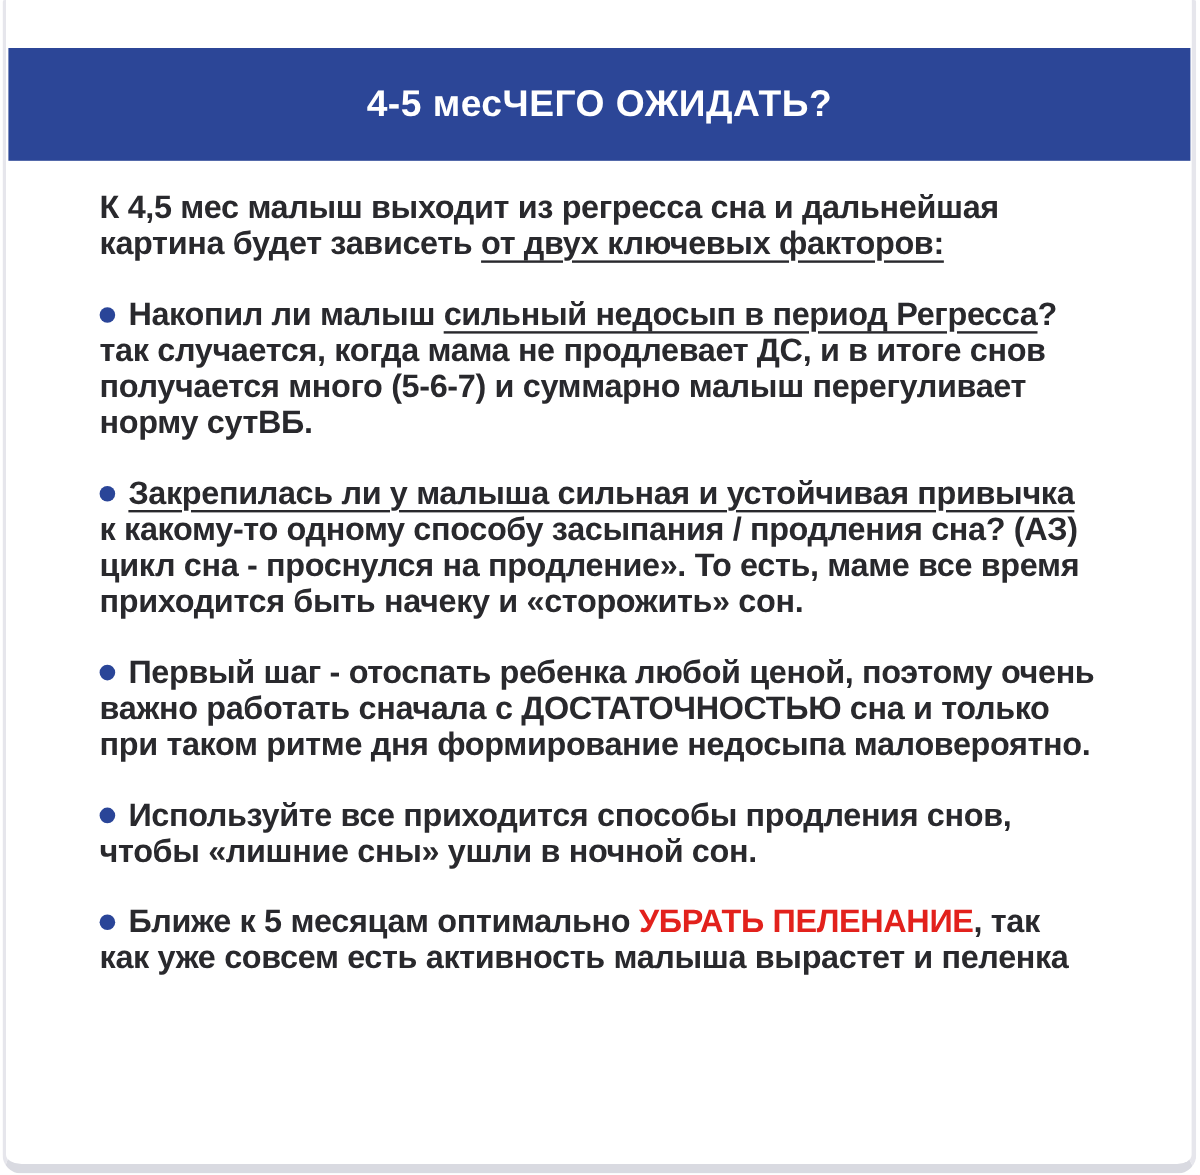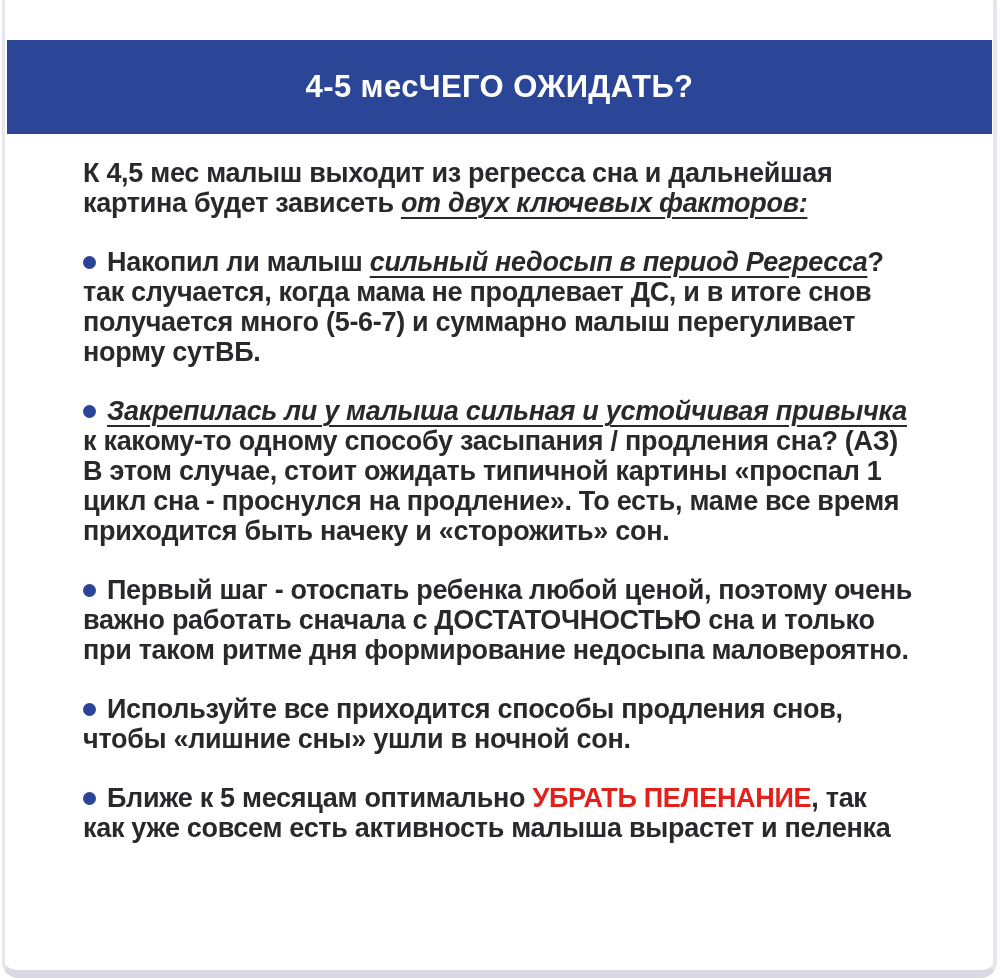--- a/index.html
+++ b/index.html
@@ -64,21 +64,20 @@
     width: 13px; height: 13px;
     border-radius: 50%;
     background: var(--bullet_dot);
     margin-right: 11px;
     transform: translateY(-2px);
   }
   .seg.u {
     text-decoration: underline;
     text-decoration-thickness: 2px;
     text-underline-offset: 5px;
-    font-style: italic;
   }
   .seg.red { color: var(--red_accent); }
 </style>
 </head>
 <body>
 
 <div class="photo-frame"></div>
 
 <div class="banner">
   <div class="banner-title">
@@ -94,21 +93,20 @@
     </div>
     <div class="block">
       <div class="line"><span class="dot"></span><span class="seg">Накопил ли малыш </span><span class="seg u">сильный недосып в период Регресса</span><span class="seg">?</span></div>
       <div class="line"><span class="seg">так случается, когда мама не продлевает ДС, и в итоге снов</span></div>
       <div class="line"><span class="seg">получается много (5-6-7) и суммарно малыш перегуливает</span></div>
       <div class="line"><span class="seg">норму сутВБ.</span></div>
     </div>
     <div class="block">
       <div class="line"><span class="dot"></span><span class="seg u">Закрепилась ли у малыша сильная и устойчивая привычка</span></div>
       <div class="line"><span class="seg">к какому-то одному способу засыпания / продления сна? (АЗ)</span></div>
-      <div class="line"><span class="seg">В этом случае, стоит ожидать типичной картины «проспал 1</span></div>
       <div class="line"><span class="seg">цикл сна - проснулся на продление». То есть, маме все время</span></div>
       <div class="line"><span class="seg">приходится быть начеку и «сторожить» сон.</span></div>
     </div>
     <div class="block">
       <div class="line"><span class="dot"></span><span class="seg">Первый шаг - отоспать ребенка любой ценой, поэтому очень</span></div>
       <div class="line"><span class="seg">важно работать сначала с ДОСТАТОЧНОСТЬЮ сна и только</span></div>
       <div class="line"><span class="seg">при таком ритме дня формирование недосыпа маловероятно.</span></div>
     </div>
     <div class="block">
       <div class="line"><span class="dot"></span><span class="seg">Используйте все приходится способы продления снов,</span></div>

